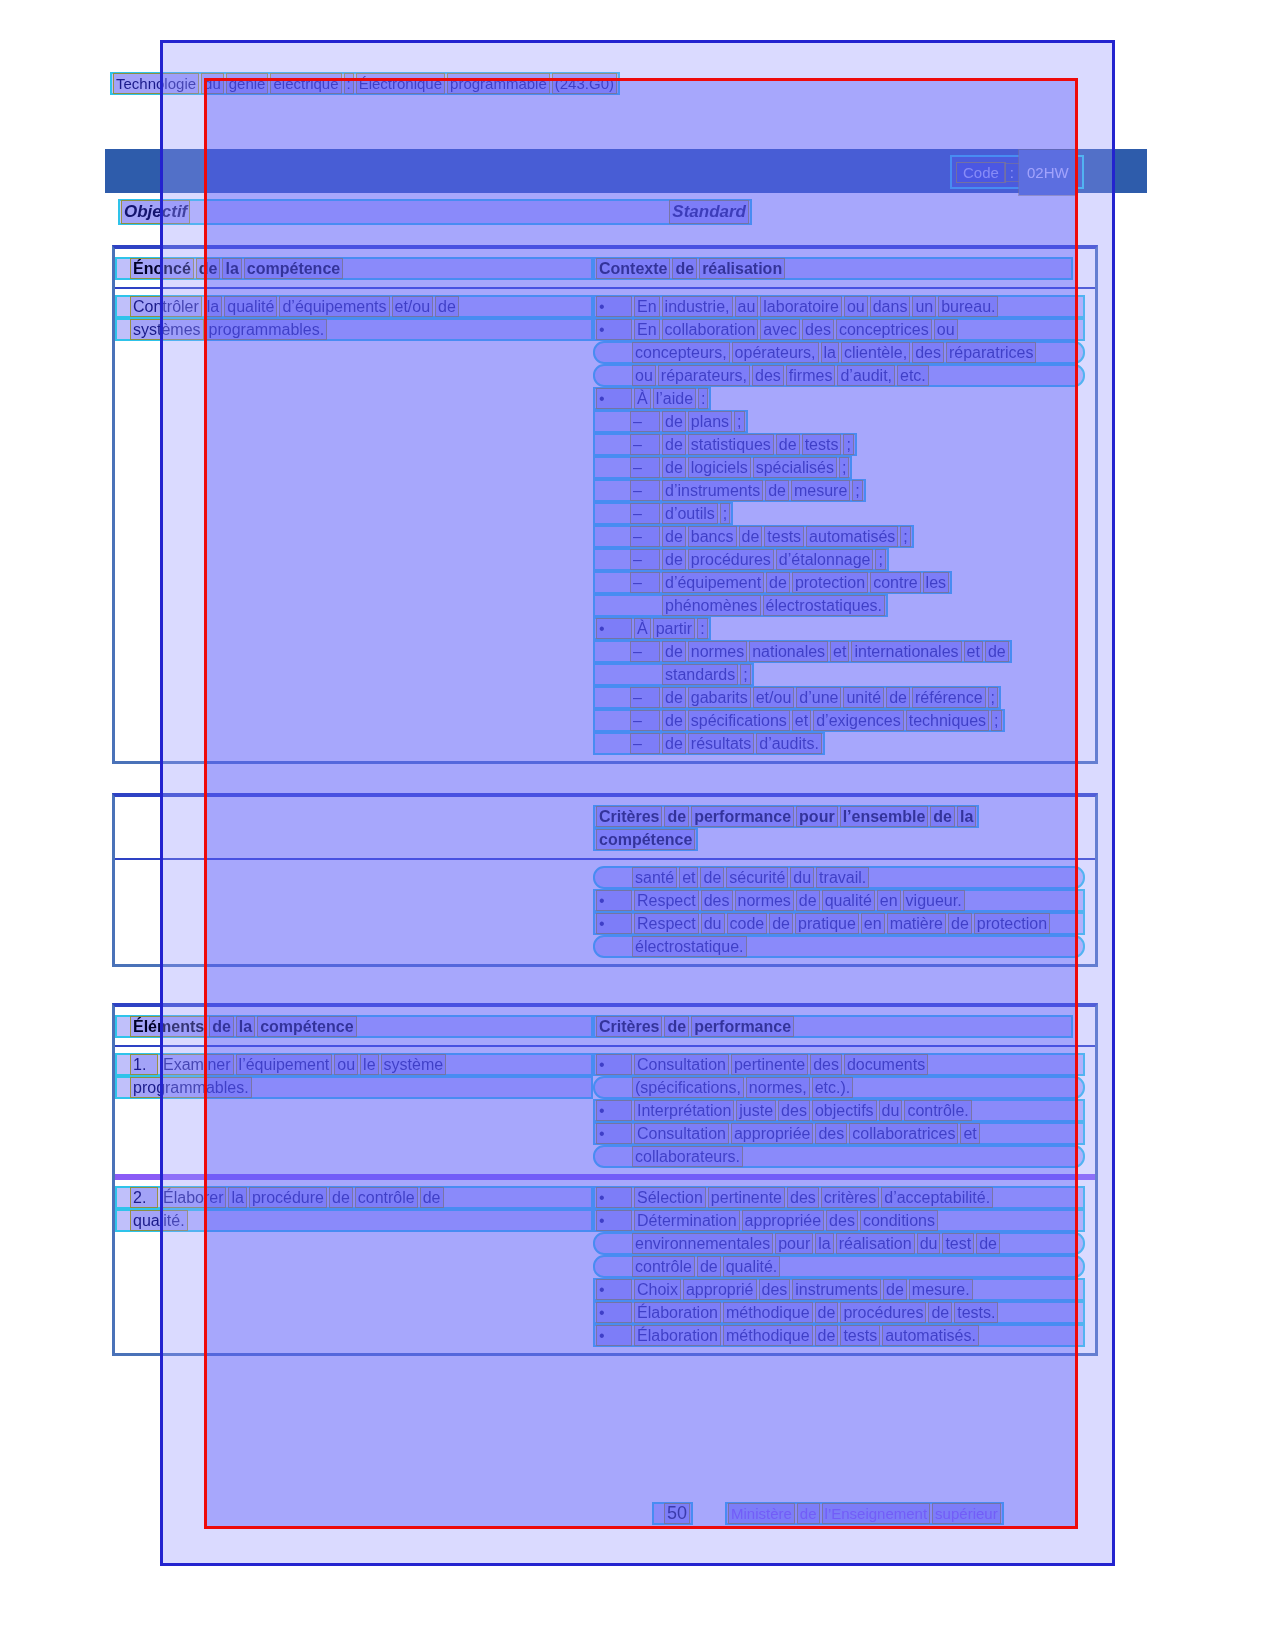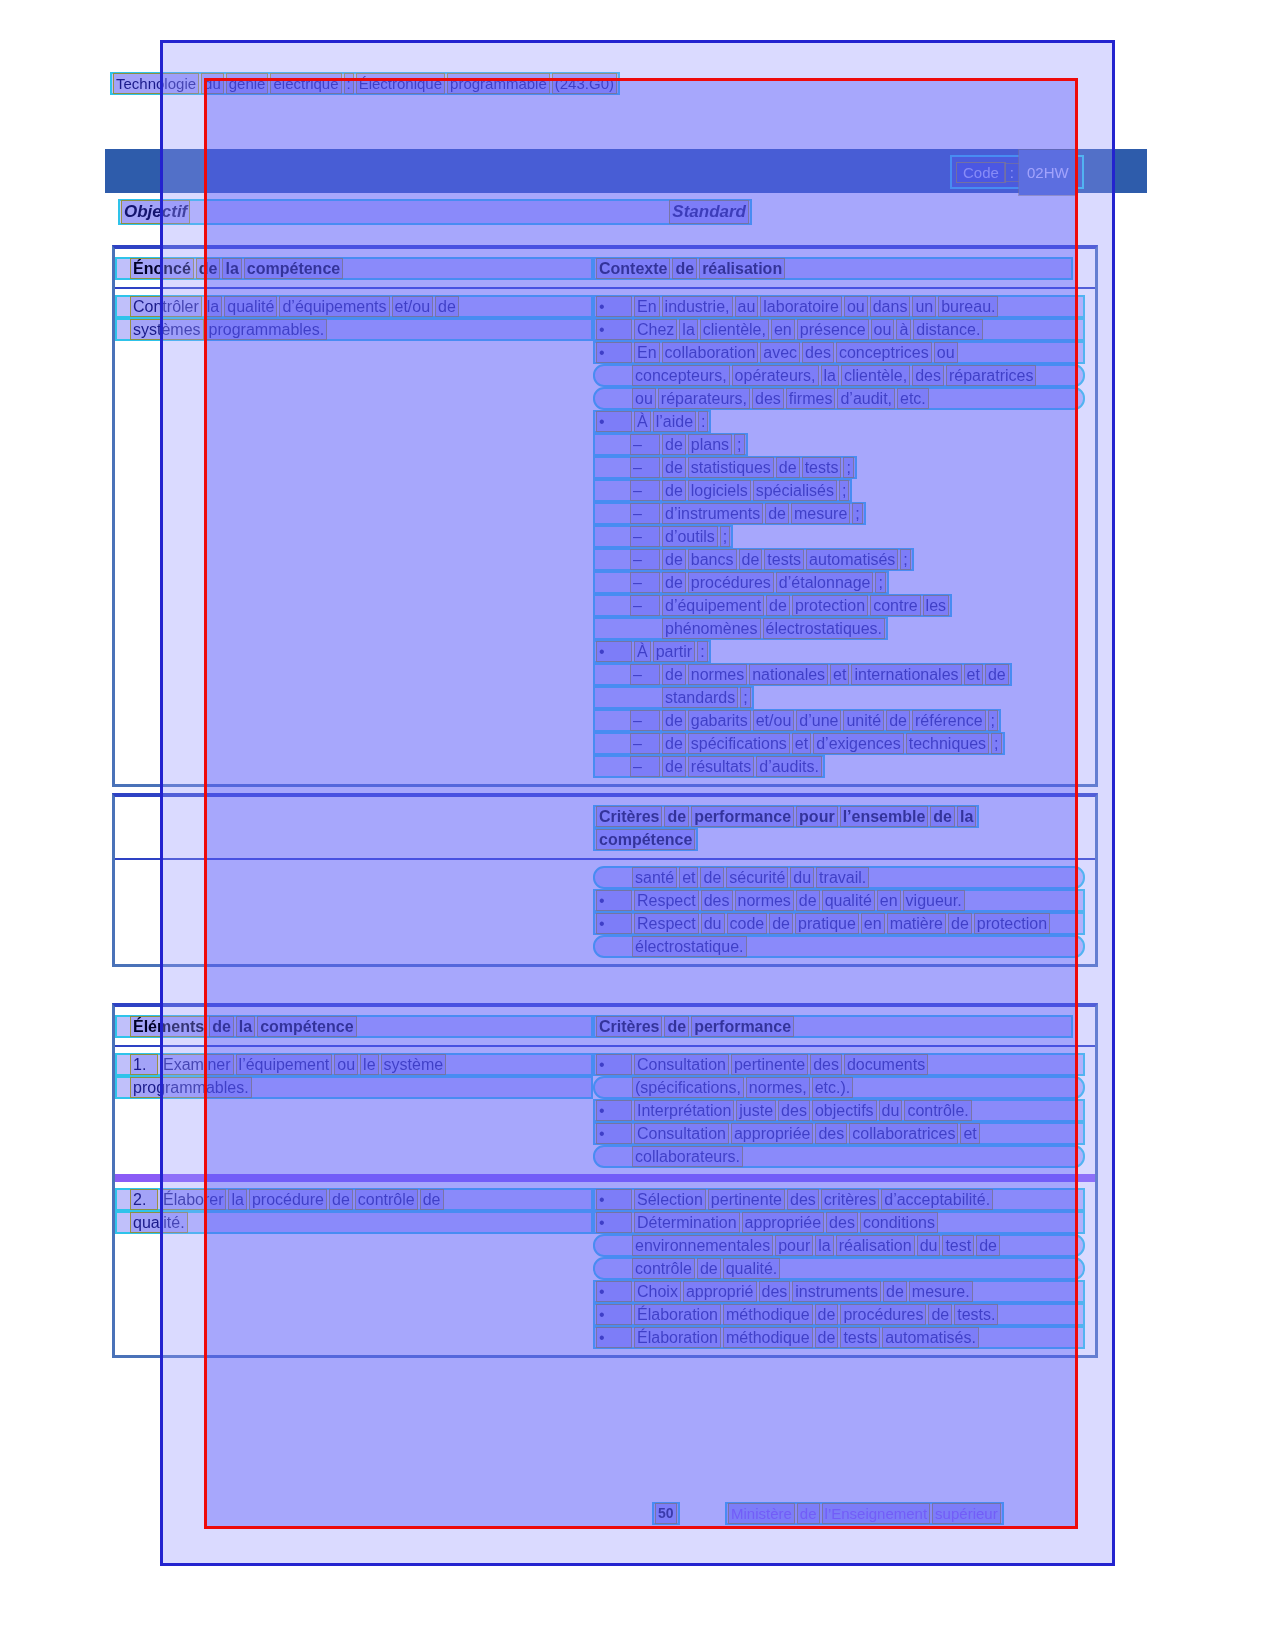--- a/index.html
+++ b/index.html
@@ -31,27 +31,27 @@
   .code-label{color:#b9c2f2;outline:1px solid rgba(150,140,45,0.9);background:rgba(60,60,235,0.30);padding:1px 6px;}
   .code-sep{color:#cdd4f8;padding:0 5px;outline:1px solid rgba(150,140,45,0.7);}
   .code-val{color:#f2f5ff;padding:14px 8px;background:#5b82c2;outline:1px solid rgba(150,140,45,0.5);}
   .obj-line{left:118px;top:199px;width:630px;display:flex;justify-content:space-between;align-items:flex-start;
             font-style:italic;font-weight:bold;font-size:17px;color:#14146e;height:22px;line-height:22px;}
   .obj-line .w{height:22px;}
 
   .dtable{position:absolute;left:112px;width:980px;border:3px solid #4a72b8;border-top:4px solid #2e42c4;background:transparent;}
   .thead{display:flex;padding:8px 12px 7px 0;border-bottom:2px solid #2e42c4;}
   .trow{display:flex;padding:6px 0;}
-  .trow + .trow{border-top:8px solid #8b5cf6;}
+  .trow + .trow{border-top:6px solid #8b5cf6;}
   .cl{width:478px;flex:none;}
   .cr{flex:1;min-width:0;padding-right:10px;}
   .cl .line{padding-left:12px;}
   .t1 {top:245px;} .t2{top:793px;} .t3{top:1003px;}
 
-  .footer-page{left:652px;top:1502px;font-size:14px;font-weight:bold;color:#10104e;}
+  .footer-page{left:652px;top:1502px;font-size:18px;font-weight:normal;color:#10104e;padding-left:9px;}
   .footer-min{left:725px;top:1502px;font-size:15px;color:#8b5cf6;}
 
   
   .ov{position:absolute;pointer-events:none;}
   .ov-big{left:160px;top:40px;width:949px;height:1520px;border:3px solid #2323cf;
           background:rgba(150,150,255,0.35);z-index:40;}
   .ov-red{left:204px;top:78px;width:868px;height:1445px;border:3px solid #ee0a0a;
           background:rgba(50,50,245,0.30);z-index:50;}
 </style>
 </head>
@@ -81,21 +81,20 @@
       <div class="line hdr"><span class="w">Contexte</span><span class="w">de</span><span class="w">réalisation</span></div>
     </div>
   </div>
   <div class="trow">
     <div class="cl">
       <div class="line"><span class="w">Contrôler</span><span class="w">la</span><span class="w">qualité</span><span class="w">d’équipements</span><span class="w">et/ou</span><span class="w">de</span></div>
       <div class="line"><span class="w">systèmes</span><span class="w">programmables.</span></div>
     </div>
     <div class="cr">
       <div class="line b"><span class="w m">•</span><span class="w">En</span><span class="w">industrie,</span><span class="w">au</span><span class="w">laboratoire</span><span class="w">ou</span><span class="w">dans</span><span class="w">un</span><span class="w">bureau.</span></div>
-      <div class="line b"><span class="w m">•</span><span class="w">Chez</span><span class="w">la</span><span class="w">clientèle,</span><span class="w">en</span><span class="w">présence</span><span class="w">ou</span><span class="w">à</span><span class="w">distance.</span></div>
       <div class="line b"><span class="w m">•</span><span class="w">En</span><span class="w">collaboration</span><span class="w">avec</span><span class="w">des</span><span class="w">conceptrices</span><span class="w">ou</span></div>
       <div class="line c"><span class="w">concepteurs,</span><span class="w">opérateurs,</span><span class="w">la</span><span class="w">clientèle,</span><span class="w">des</span><span class="w">réparatrices</span></div>
       <div class="line c"><span class="w">ou</span><span class="w">réparateurs,</span><span class="w">des</span><span class="w">firmes</span><span class="w">d’audit,</span><span class="w">etc.</span></div>
       <div class="line b fit"><span class="w m">•</span><span class="w">À</span><span class="w">l’aide</span><span class="w">:</span></div>
       <div class="line s fit"><span class="w m">–</span><span class="w">de</span><span class="w">plans</span><span class="w">;</span></div>
       <div class="line s fit"><span class="w m">–</span><span class="w">de</span><span class="w">statistiques</span><span class="w">de</span><span class="w">tests</span><span class="w">;</span></div>
       <div class="line s fit"><span class="w m">–</span><span class="w">de</span><span class="w">logiciels</span><span class="w">spécialisés</span><span class="w">;</span></div>
       <div class="line s fit"><span class="w m">–</span><span class="w">d’instruments</span><span class="w">de</span><span class="w">mesure</span><span class="w">;</span></div>
       <div class="line s fit"><span class="w m">–</span><span class="w">d’outils</span><span class="w">;</span></div>
       <div class="line s fit"><span class="w m">–</span><span class="w">de</span><span class="w">bancs</span><span class="w">de</span><span class="w">tests</span><span class="w">automatisés</span><span class="w">;</span></div>

